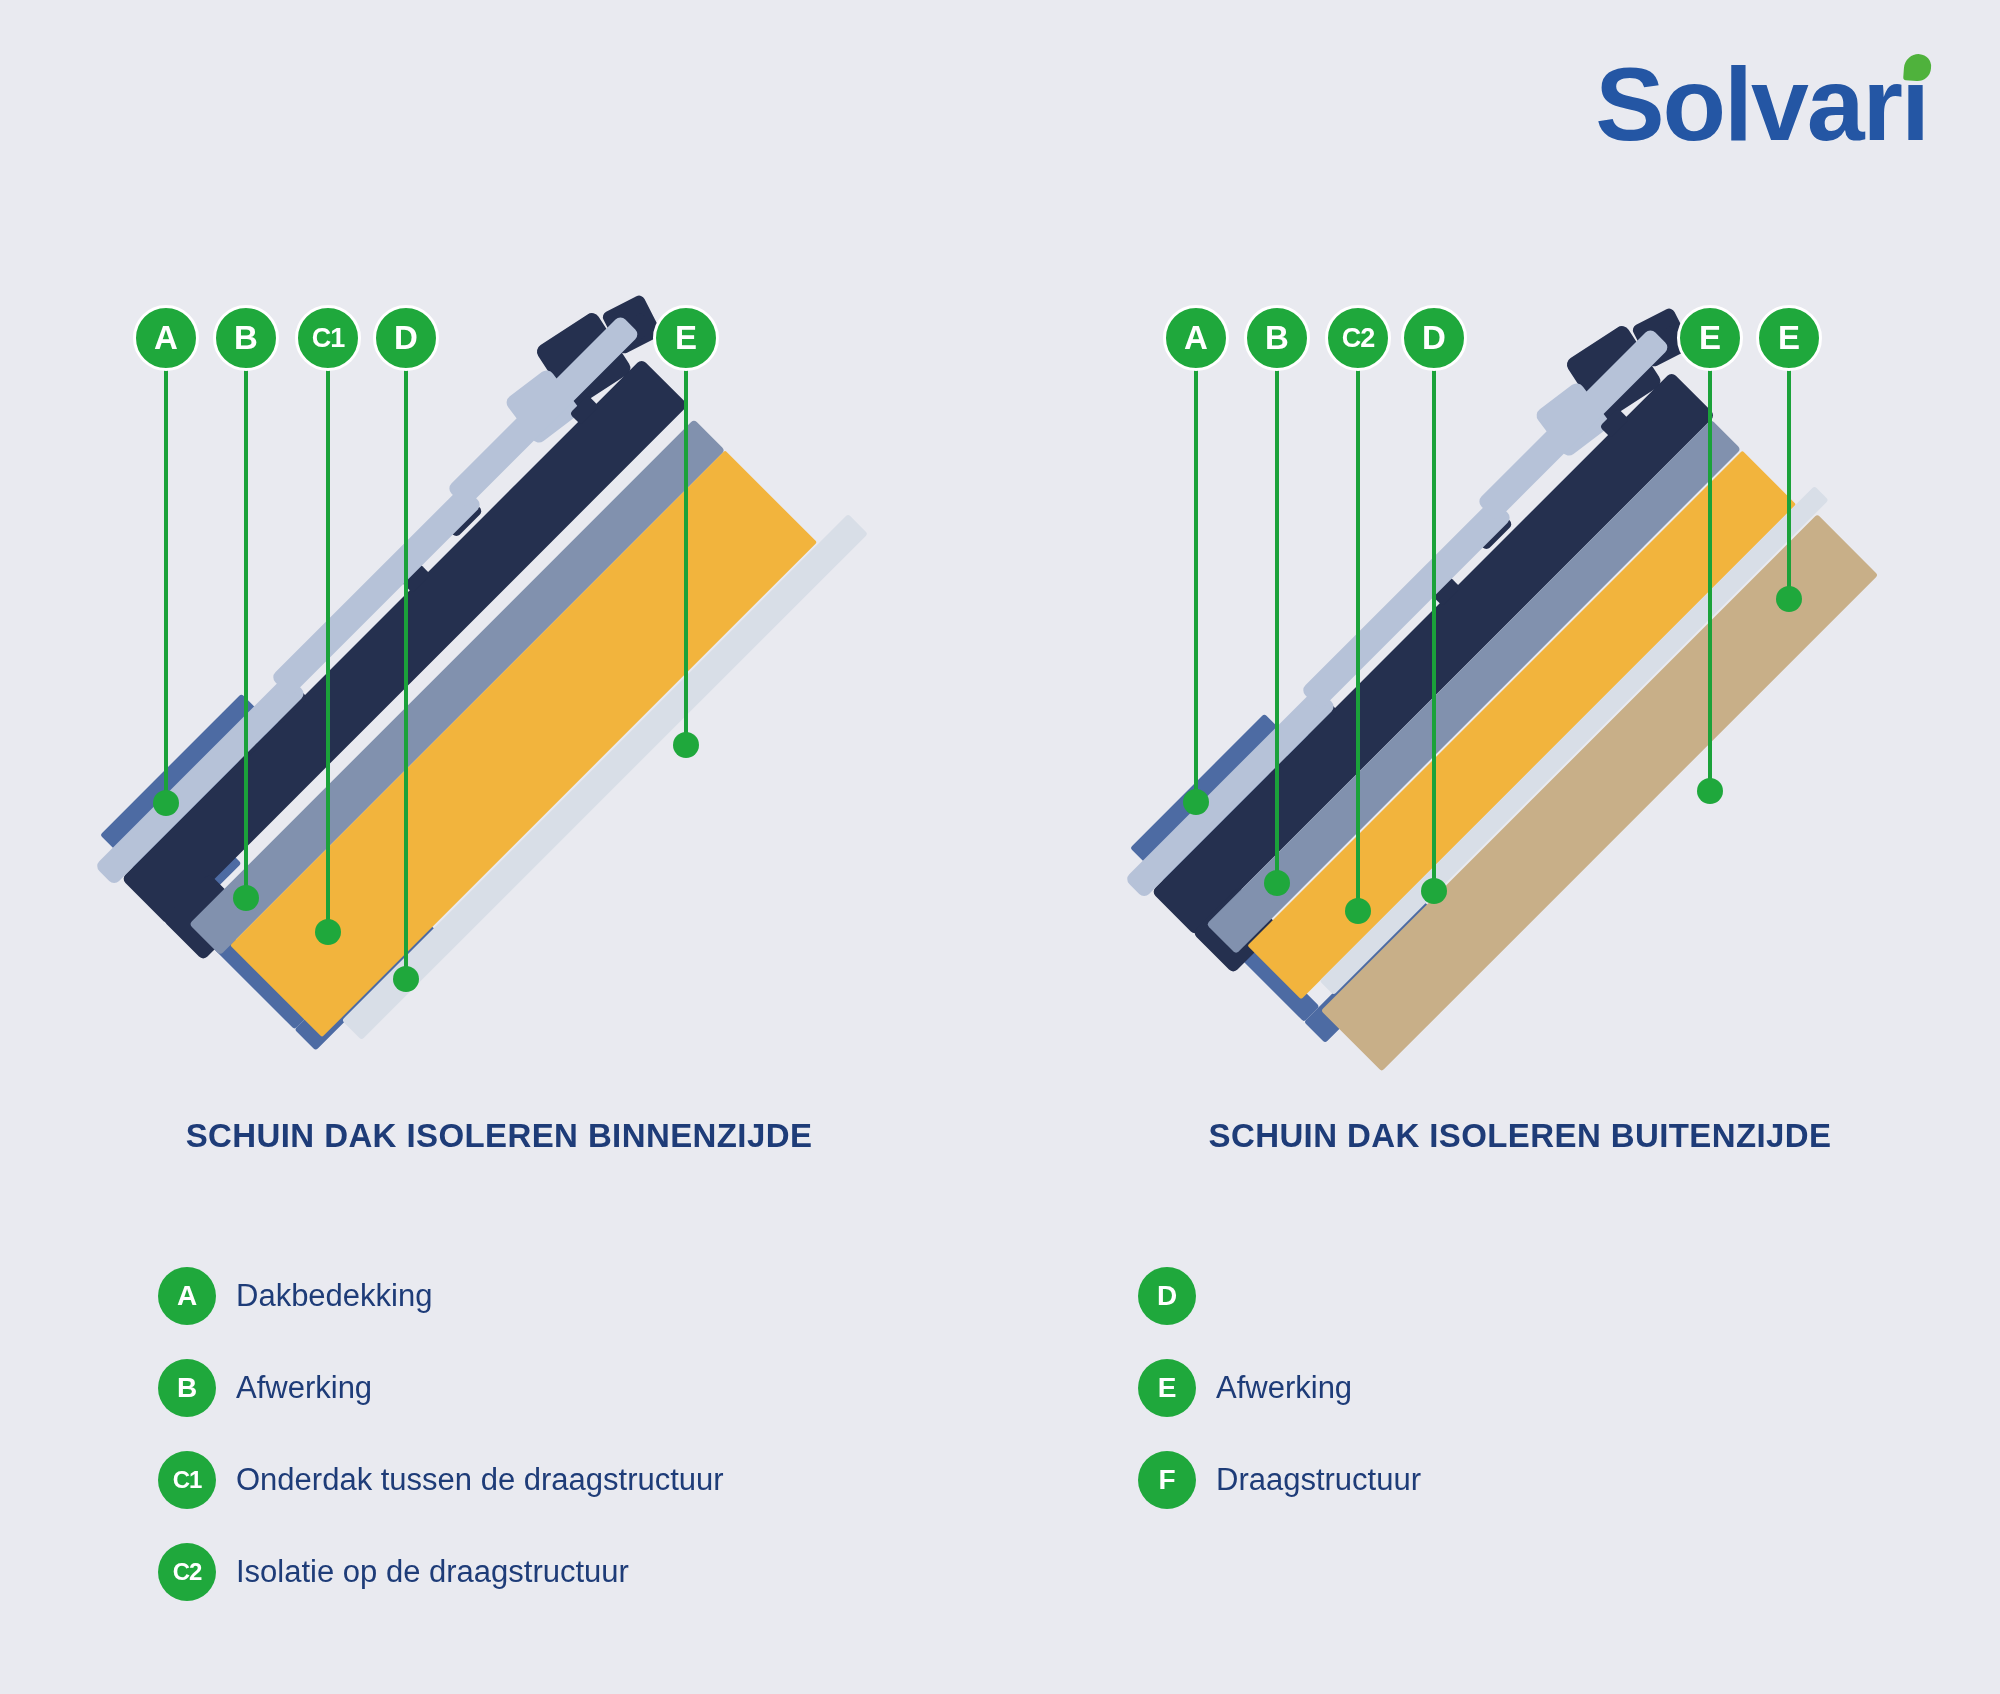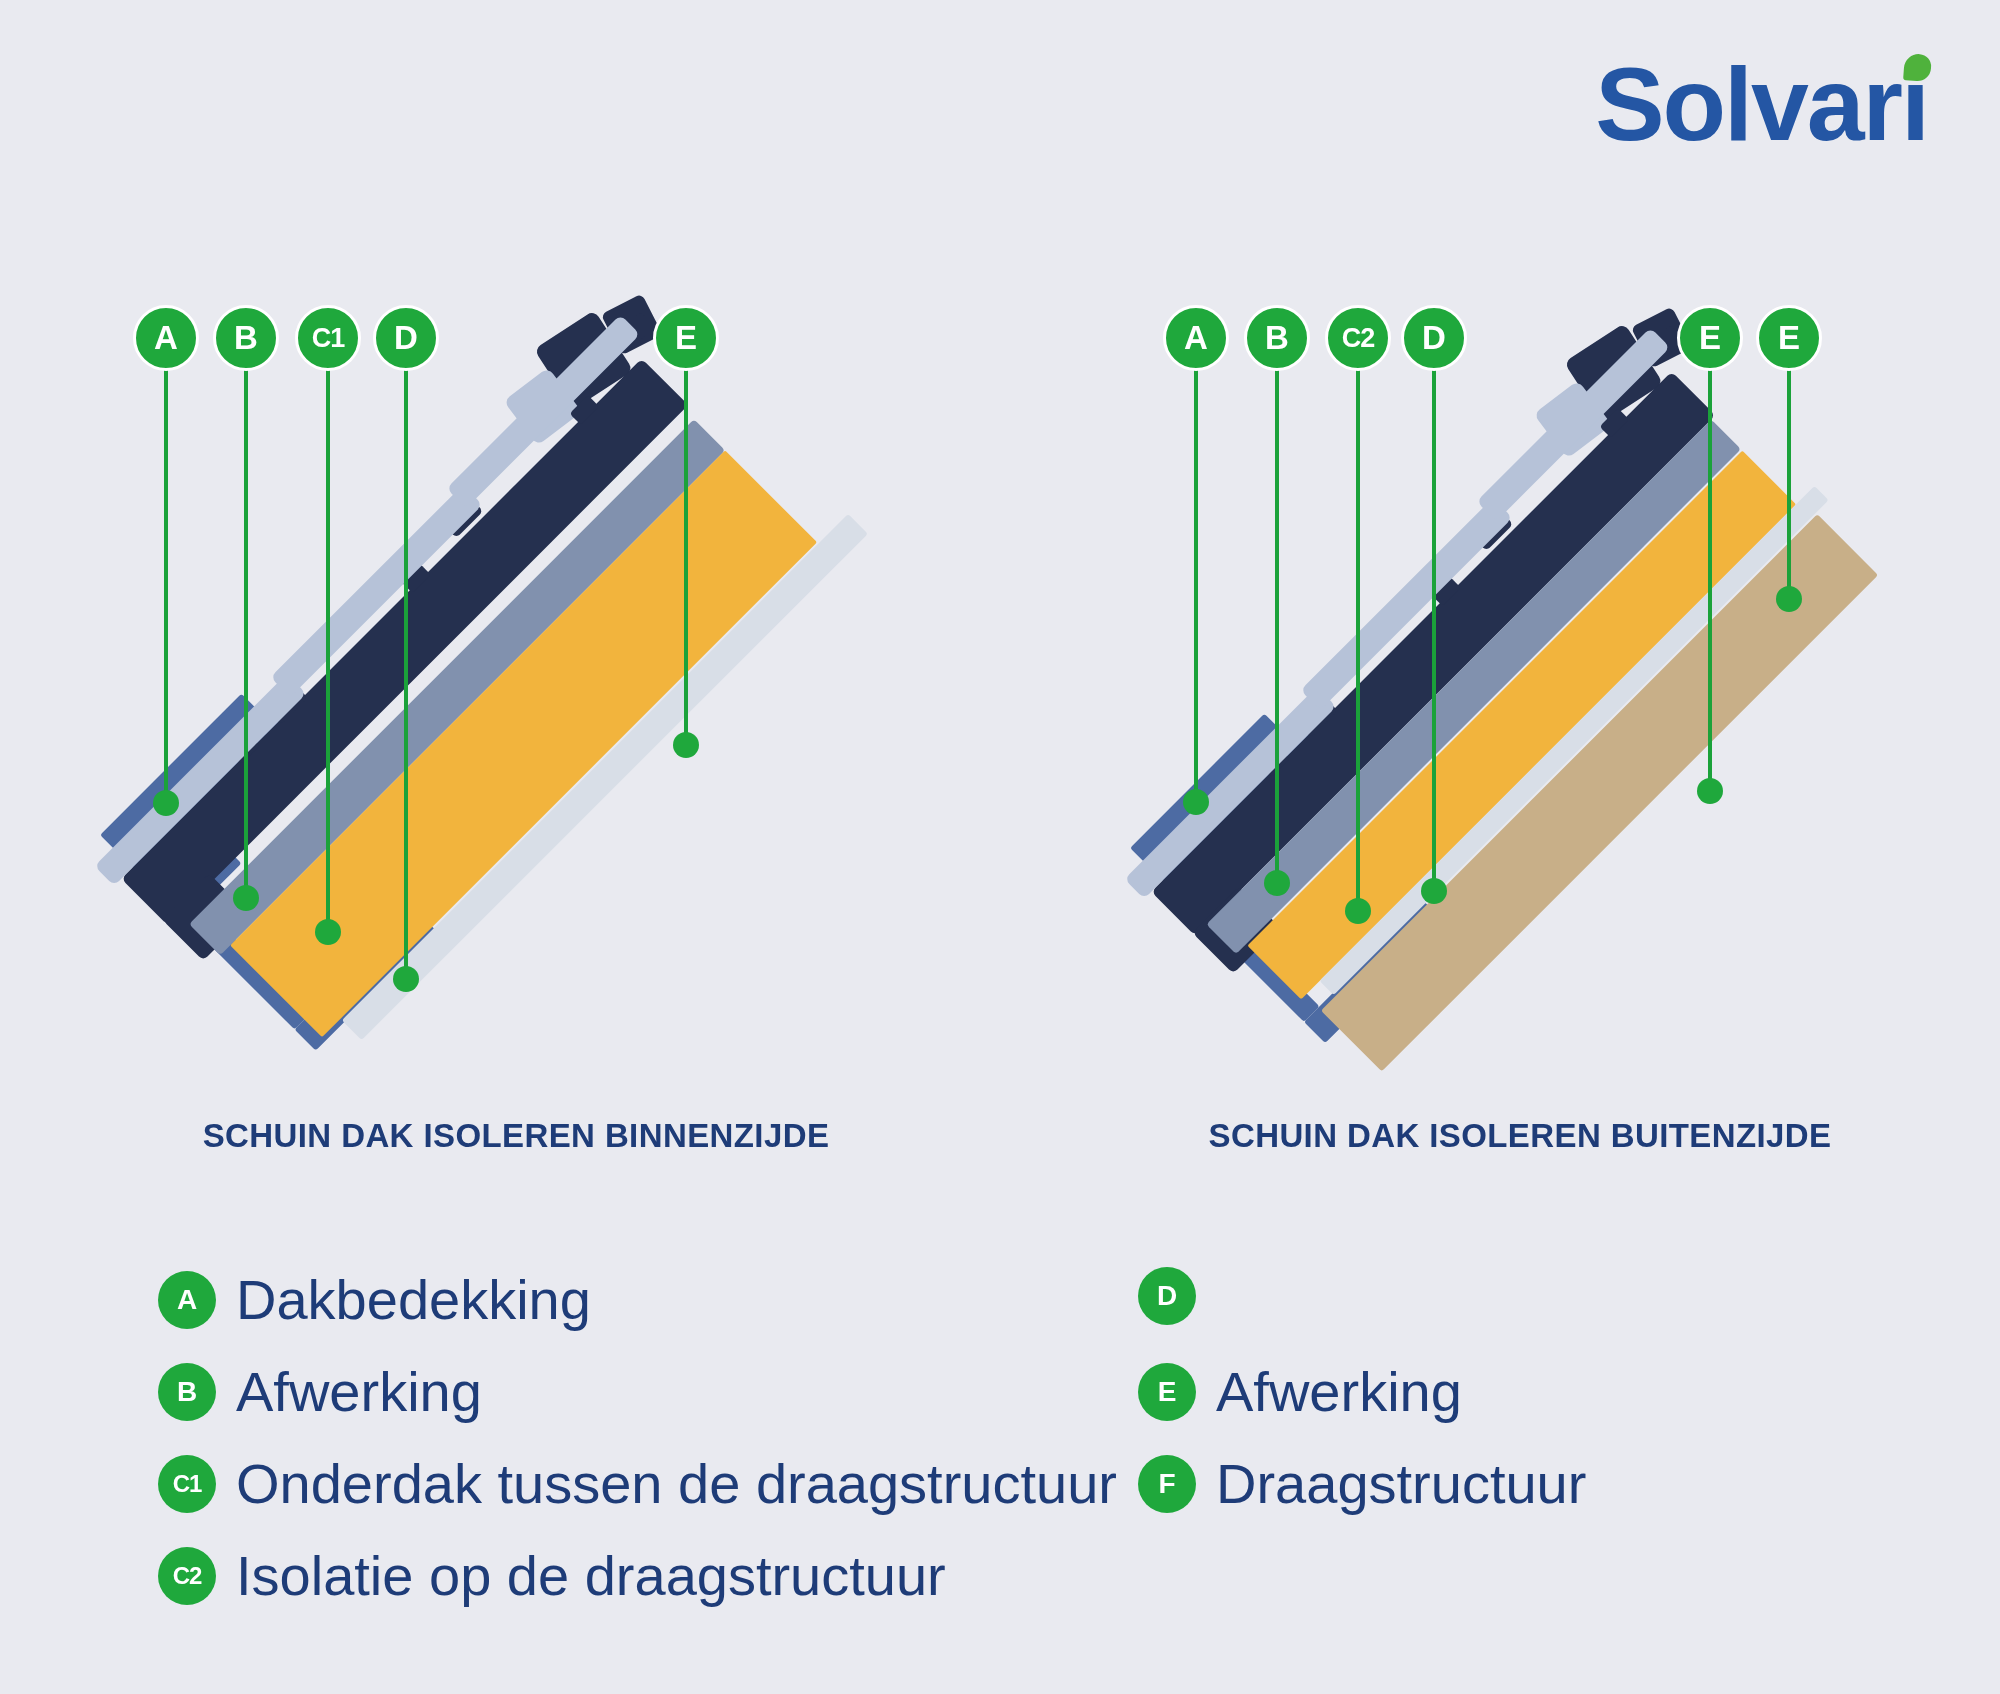--- a/index.html
+++ b/index.html
@@ -70,28 +70,28 @@
   .m-circle{position:absolute;left:0;top:0;width:66px;height:66px;border-radius:50%;
       background:var(--green);border:3px solid #fff;color:#fff;font-weight:700;font-size:33px;
       display:flex;align-items:center;justify-content:center;z-index:2}
   .m-circle.small{font-size:27px;letter-spacing:-1px}
   .m-line{position:absolute;left:31px;top:60px;width:4px;background:var(--line-green);z-index:1}
   .m-dot{position:absolute;left:20px;width:26px;height:26px;border-radius:50%;
       background:var(--green);z-index:2}
   
   .caption{position:absolute;top:1117px;width:800px;text-align:center;
       font-size:33px;font-weight:700;letter-spacing:.4px;color:var(--text)}
-  #caption-left{left:116px}
+  #caption-left{left:99px}
   #caption-right{left:1120px}
   
   .legend-row{position:absolute;display:flex;align-items:center;gap:20px}
   .legend-key{width:58px;height:58px;border-radius:50%;background:var(--green);color:#fff;
       font-weight:700;font-size:28px;display:flex;align-items:center;justify-content:center;flex:0 0 58px}
   .legend-key.small{font-size:24px;letter-spacing:-1px}
-  .legend-label{font-size:56px;font-weight:500;color:var(--text);white-space:nowrap}
+  .legend-label{font-size:31px;font-weight:500;color:var(--text);white-space:nowrap}
 </style>
 </head>
 <body>
 
 <div class="logo">
   <span>Solvar</span><span class="i-wrap"><span>ı</span><span class="leaf"></span></span>
 </div>
 
 <div class="scene" id="scene-left">
   <div class="roof">

